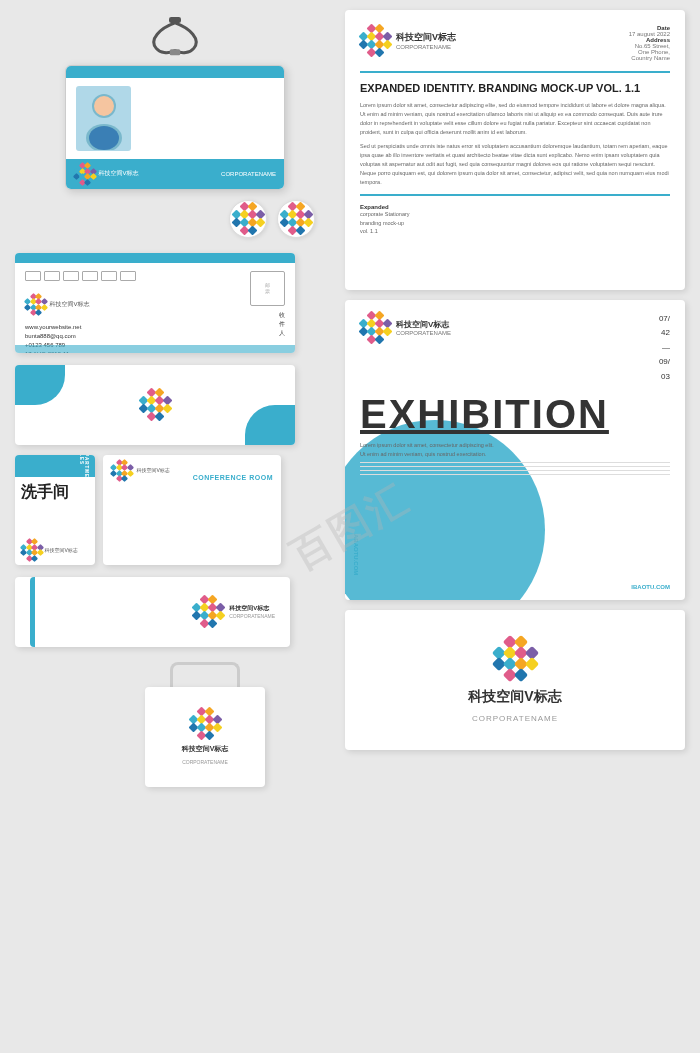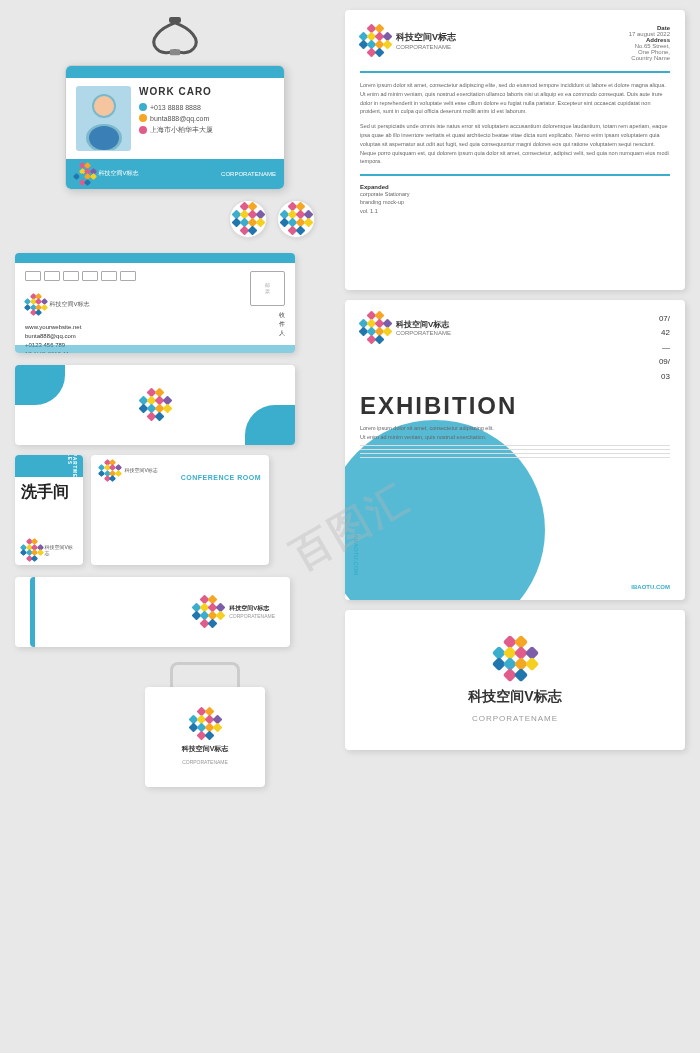--- a/index.html
+++ b/index.html
@@ -242,21 +242,21 @@
     
     .signs-row {
       display: flex;
       gap: 8px;
       margin-bottom: 12px;
     }
 
     .sign-small {
       background: white;
       border-radius: 4px;
-      width: 68px;
+      width: 80px;
       height: 110px;
       box-shadow: 2px 2px 6px rgba(0,0,0,0.12);
       overflow: hidden;
       position: relative;
     }
 
     .sign-small-top {
       background: #3aaecc;
       height: 22px;
       display: flex;
@@ -532,25 +532,26 @@
     }
 
     .exhibition-date {
       text-align: right;
       font-size: 8px;
       color: #333;
       line-height: 1.8;
     }
 
     .exhibition-title {
-      font-size: 24px;
+      font-size: 40px;
       font-weight: bold;
       color: #333;
       padding: 0 15px;
       letter-spacing: 2px;
+      text-decoration: underline;
     }
 
     .exhibition-text {
       font-size: 5.5px;
       color: #666;
       padding: 4px 15px;
       line-height: 1.6;
     }
 
     .exhibition-circle-bg {
@@ -743,35 +744,20 @@
 
           <div class="id-avatar">
             <svg width="50" height="62" viewBox="0 0 50 62">
               <circle cx="25" cy="18" r="12" fill="#7ab8cc"></circle>
               <ellipse cx="25" cy="50" rx="18" ry="14" fill="#7ab8cc"></ellipse>
               <circle cx="25" cy="18" r="10" fill="#f5c5a0"></circle>
               <ellipse cx="25" cy="50" rx="15" ry="12" fill="#3a7fb5"></ellipse>
             </svg>
           </div>
 
-          <div class="id-info">
-            <div class="id-title">WORK CARO</div>
-            <div class="id-detail">
-              <div class="id-detail-icon"></div>
-              <span>+013 8888 8888</span>
-            </div>
-            <div class="id-detail">
-              <div class="id-detail-icon" style="background:#f5a623;"></div>
-              <span>bunta888@qq.com</span>
-            </div>
-            <div class="id-detail">
-              <div class="id-detail-icon" style="background:#e05c8a;"></div>
-              <span>上海市小柏华丰大厦</span>
-            </div>
-          </div>
         </div>
         <div class="id-card-footer">
           <div class="id-footer-logo">
 
             <div class="logo-icon-xs">
               <div class="logo-dot-xs" style="background:transparent;"></div>
               <div class="logo-dot-xs" style="background:#e05c8a;"></div>
               <div class="logo-dot-xs" style="background:#f5a623;"></div>
               <div class="logo-dot-xs" style="background:transparent;"></div>
               <div class="logo-dot-xs" style="background:#3aaecc;"></div>
@@ -1075,20 +1061,24 @@
           <span class="letterhead-info-value">17 august 2022</span>
           <div class="letterhead-info-label">Address</div>
           <span class="letterhead-info-value">No.65 Street,</span>
           <span class="letterhead-info-value">One Phone,</span>
           <span class="letterhead-info-value">Country Name</span>
         </div>
       </div>
 
       <div class="letterhead-blue-bar"></div>
 
+      <div class="letterhead-heading">
+        <span>EXPANDED IDENTITY.
+BRANDING MOCK-UP VOL. 1.1</span>
+      </div>
 
       <div class="letterhead-text">Lorem ipsum dolor sit amet, consectetur adipiscing elite, sed do eiusmod tempore incididunt ut labore et dolore magna aliqua. Ut enim ad minim veniam, quis nostrud exercitation ullamco laboris nisi ut aliquip ex ea commodo consequat. Duis aute irure dolor in reprehenderit in voluptate velit esse cillum dolore eu fugiat nulla pariatur. Excepteur sint occaecat cupidatat non proident, sunt in culpa qui officia deserunt mollit anim id est laborum.</div>
       <div class="letterhead-text">Sed ut perspiciatis unde omnis iste natus error sit voluptatem accusantium doloremque laudantium, totam rem aperiam, eaque ipsa quae ab illo inventore veritatis et quasi architecto beatae vitae dicta sunt explicabo. Nemo enim ipsam voluptatem quia voluptas sit aspernatur aut odit aut fugit, sed quia consequuntur magni dolores eos qui ratione voluptatem sequi nesciunt. Neque porro quisquam est, qui dolorem ipsum quia dolor sit amet, consectetur, adipisci velit, sed quia non numquam eius modi tempora.</div>
 
       <div class="letterhead-blue-bar"></div>
 
       <div class="letterhead-footer-text">Expanded</div>
       <div class="letterhead-footer-sub">corporate Stationary</div>
       <div class="letterhead-footer-sub">branding mock-up</div>
       <div class="letterhead-footer-sub">vol. 1.1</div>

